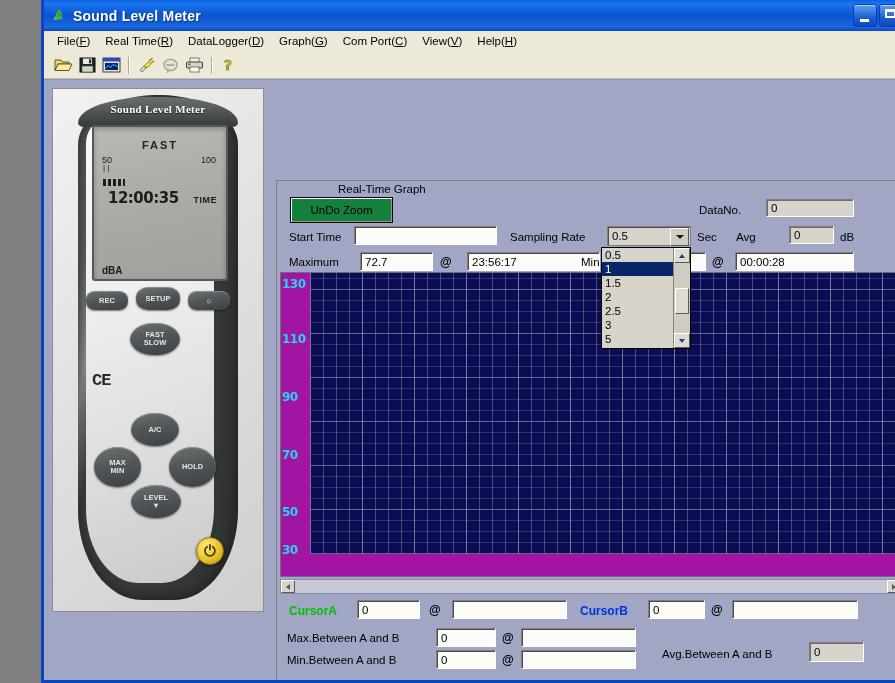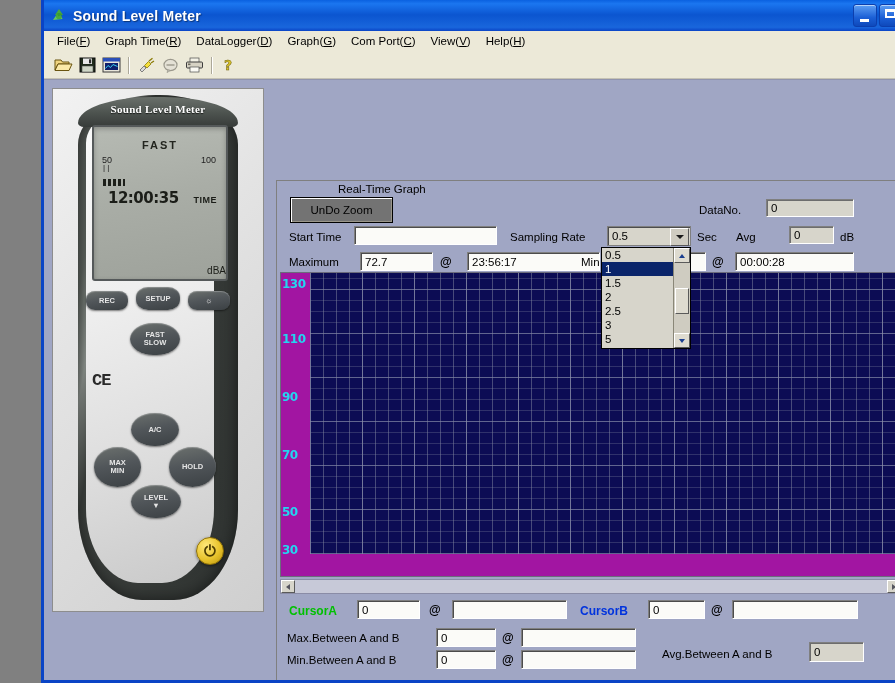--- a/index.html
+++ b/index.html
@@ -196,21 +196,21 @@
   .lcd-value {
     position: absolute; left: 0; width: 100%; top: 80px;
     text-align: center;
     font-size: 54px; line-height: 58px;
     font-weight: bold; color: #17190f;
     font-family: "DejaVu Sans", sans-serif;
     letter-spacing: -2px;
   }
   .lcd-unit {
     position: absolute; left: 0; width: 100%; bottom: 3px;
-    text-align: right; font-size: 10px; color:#1b1d18; font-weight: normal;
+    text-align: left; font-size: 10px; color:#1b1d18; font-weight: bold; padding-left: 8px;
   }
   .btn-row {
     position: absolute; left: 16px; top: 192px; width: 144px;
     display: flex; justify-content: space-between; align-items: flex-end;
   }
   .kbtn {
     background: linear-gradient(170deg,#6c716e 0%,#51565a 45%,#3b4043 100%);
     color: #e6e6e6; font-size: 7.5px; font-weight: bold;
     display: flex; align-items: center; justify-content: center;
     text-align: center; line-height: 8px;
@@ -265,21 +265,21 @@
   .group-label {
     position: absolute; left: 290px; top: 103px;
     background: #a0a6c4;
     padding: 0 4px;
     font-size: 11.5px; color: #000;
   }
 
   .undo-btn {
     position: absolute; left: 246px; top: 117px;
     width: 101px; height: 24px;
-    background: #737373;
+    background: #15803d;
     border: 1px solid #000;
     box-shadow: inset 1px 1px 0 #fff, inset -1px -1px 0 #9a968a;
     font-size: 11.5px; color:#000;
     display:flex; align-items:center; justify-content:center;
     cursor: default;
   }
 
   .lbl { position: absolute; font-size: 11.5px; color:#000; white-space: nowrap; }
 
   .field {
@@ -497,21 +497,21 @@
         <div class="tbtn max"></div>
         <div class="tbtn close"></div>
       </div>
     </div>
 
     <div class="menubar">
       <div class="menu-item">
         <span>File(</span><u>F</u><span>)</span>
       </div>
       <div class="menu-item">
-        <span>Graph Time(</span><u>R</u><span>)</span>
+        <span>Real Time(</span><u>R</u><span>)</span>
       </div>
       <div class="menu-item">
         <span>DataLogger(</span><u>D</u><span>)</span>
       </div>
       <div class="menu-item">
         <span>Graph(</span><u>G</u><span>)</span>
       </div>
       <div class="menu-item">
         <span>Com Port(</span><u>C</u><span>)</span>
       </div>

